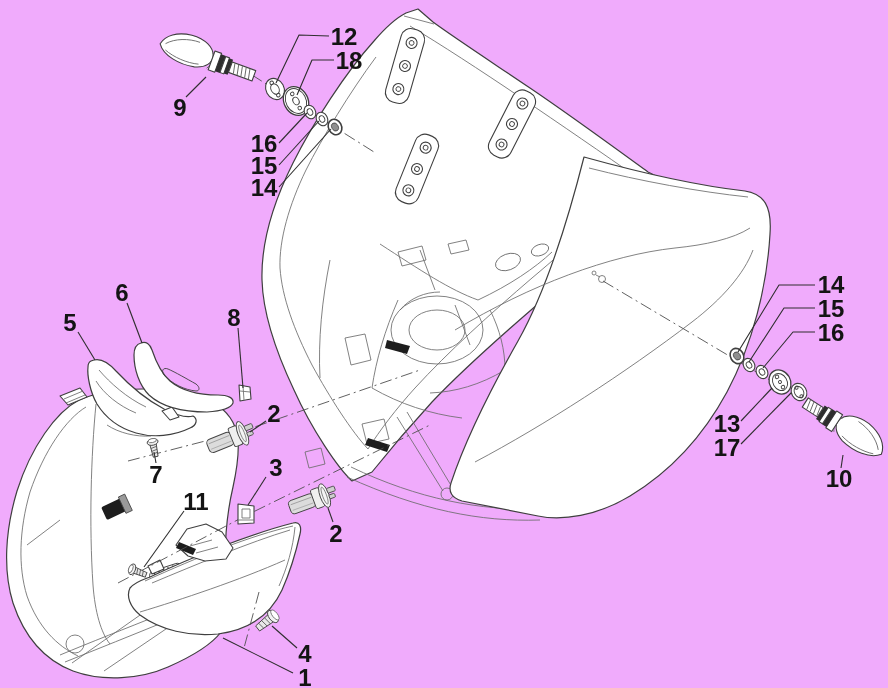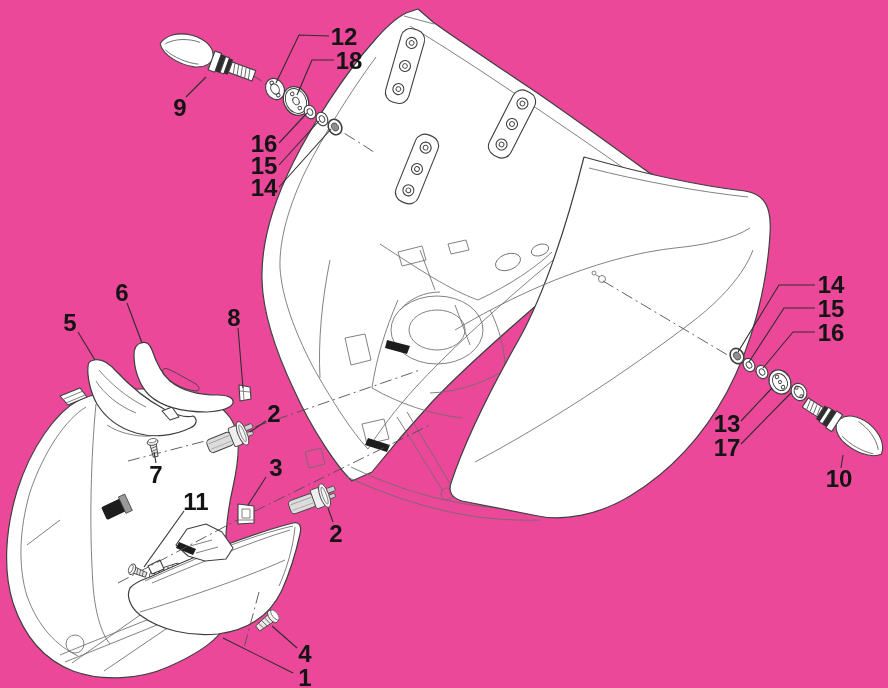--- a/index.html
+++ b/index.html
@@ -1,16 +1,16 @@
 <!DOCTYPE html>
 <html style="--line: #3f3f3f; --leader: #2e2e2e; --label: #141414;"><head>
 <meta charset="utf-8">
 <style>
   html,body{margin:0;padding:0;background:#fff;}
-  .stage{position:relative;width:888px;height:688px;background:#ec4899;overflow:hidden;
+  .stage{position:relative;width:888px;height:688px;background:#f0abfc;overflow:hidden;
          font-family:"Liberation Sans",sans-serif;}
   svg{position:absolute;left:0;top:0;}
   .outline{fill:#ffffff;stroke:var(--line,#3f3f3f);stroke-width:1.2;stroke-linejoin:round;}
   .thin{fill:none;stroke:var(--line,#3f3f3f);stroke-width:0.9;stroke-linejoin:round;}
   .detail{fill:none;stroke:#6b6b6b;stroke-width:0.85;stroke-linejoin:round;}
   .white{fill:#ffffff;stroke:var(--line,#3f3f3f);stroke-width:1.1;stroke-linejoin:round;}
   .dark{fill:#1d1d1d;stroke:none;}
   .axis{fill:none;stroke:#4f4f4f;stroke-width:0.9;stroke-dasharray:12 4 2 4;}
   .leader{fill:none;stroke:var(--leader,#2e2e2e);stroke-width:1.1;stroke-linejoin:round;}
   .callout{font-family:"Liberation Sans",sans-serif;font-weight:bold;

